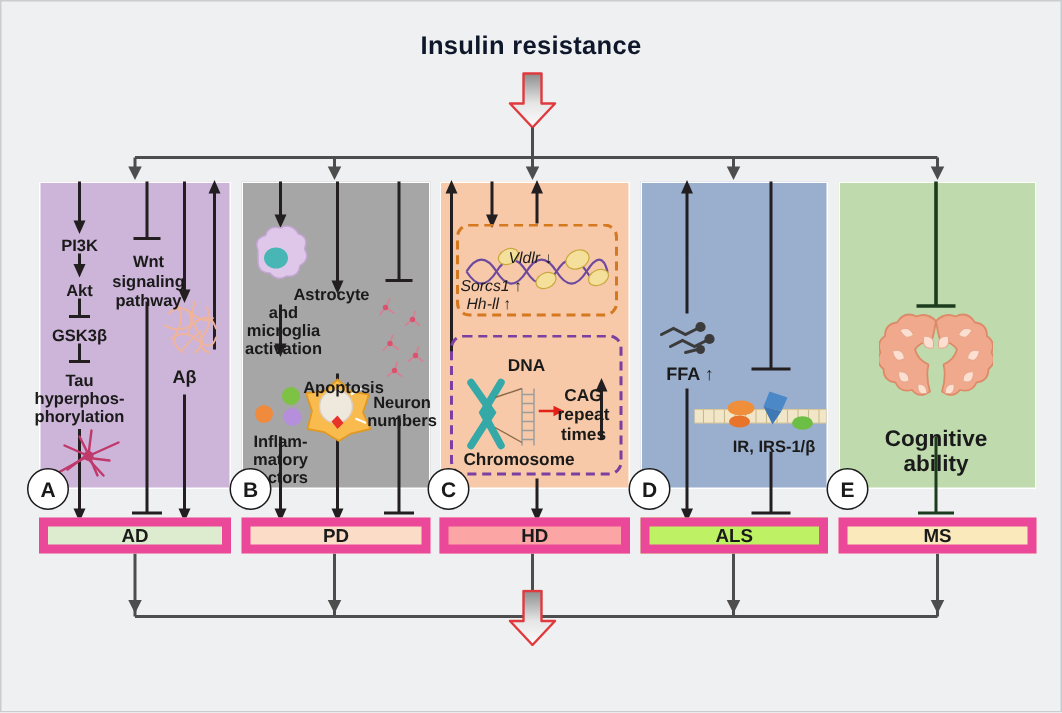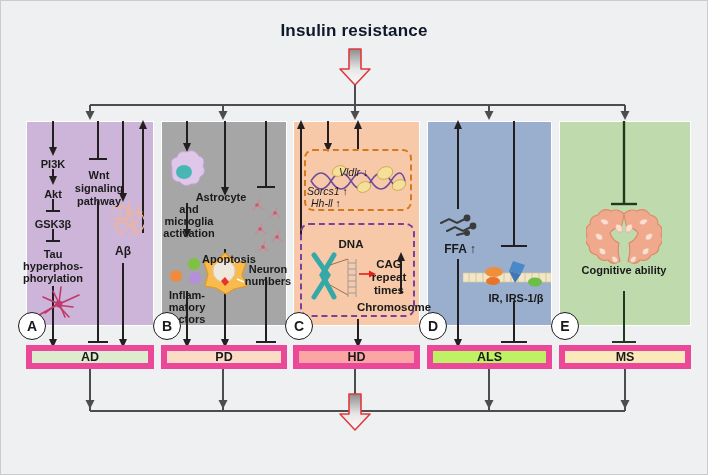--- a/index.html
+++ b/index.html
@@ -323,21 +323,21 @@
       <path d="M42,10 L42,48 M50,10 L50,48"></path>
       <path d="M42,14 L50,14 M42,20 L50,20 M42,26 L50,26 M42,32 L50,32 M42,38 L50,38 M42,44 L50,44"></path>
     </g>
     <g stroke="#8a6a4a" stroke-width=".9" fill="none">
       <path d="M24,16 L42,10"></path>
       <path d="M24,36 L42,46"></path>
     </g>
   </svg>
 
   <div class="ptext" style="left:330px;top:237px;width:40px;font-size:11.5px;">DNA</div>
-  <div class="ptext" style="left:303px;top:300px;width:84px;font-size:11.5px;margin-left:48px;">Chromosome</div>
+  <div class="ptext" style="left:303px;top:300px;width:84px;font-size:11.5px;">Chromosome</div>
   <svg class="art" style="left:358px;top:268px;width:18px;height:10px;" viewBox="0 0 18 10">
     <line x1="0" y1="5" x2="12" y2="5" stroke="#e32119" stroke-width="1.6"></line>
     <polygon points="17,5 10,1.5 10,8.5" fill="#e32119"></polygon>
   </svg>
   <div class="ptext" style="left:366px;top:257px;width:44px;font-size:11.5px;">CAG</div>
   <div class="ptext" style="left:364px;top:270px;width:48px;font-size:11.5px;">repeat</div>
   <div class="ptext" style="left:364px;top:283px;width:48px;font-size:11.5px;">times</div>
 
   <div class="plabel" style="left:284px;top:311px;">C</div>
 
@@ -420,21 +420,21 @@
       <path d="M13,42 q7,-1 7,6 q-7,3 -7,-6 Z"></path>
       <path d="M26,50 q6,0 6,6 q-7,2 -6,-6 Z"></path>
       <path d="M62,14 q-6,-3 -9,3 q5,5 9,-3 Z"></path>
       <path d="M67,28 q-7,-2 -8,5 q6,4 8,-5 Z"></path>
       <path d="M63,42 q-7,-1 -7,6 q7,3 7,-6 Z"></path>
       <path d="M50,50 q-6,0 -6,6 q7,2 6,-6 Z"></path>
       <path d="M30,18 q8,0 6,8 q-8,1 -6,-8 Z"></path>
       <path d="M46,18 q-8,0 -6,8 q8,1 6,-8 Z"></path>
     </g>
   </svg>
-  <div class="ptext" style="left:575px;top:263px;width:96px;font-size:11px;">Cognitive ability</div>
+  <div class="ptext" style="left:575px;top:284px;width:96px;font-size:15px;">Cognitive ability</div>
 
   <div class="plabel" style="left:550px;top:311px;">E</div>
 
   <div class="dbox" id="dbox-ad">AD</div>
   <div class="dbox" id="dbox-pd">PD</div>
   <div class="dbox" id="dbox-hd">HD</div>
   <div class="dbox" id="dbox-als">ALS</div>
   <div class="dbox" id="dbox-ms">MS</div>
 
   <svg class="layer">

